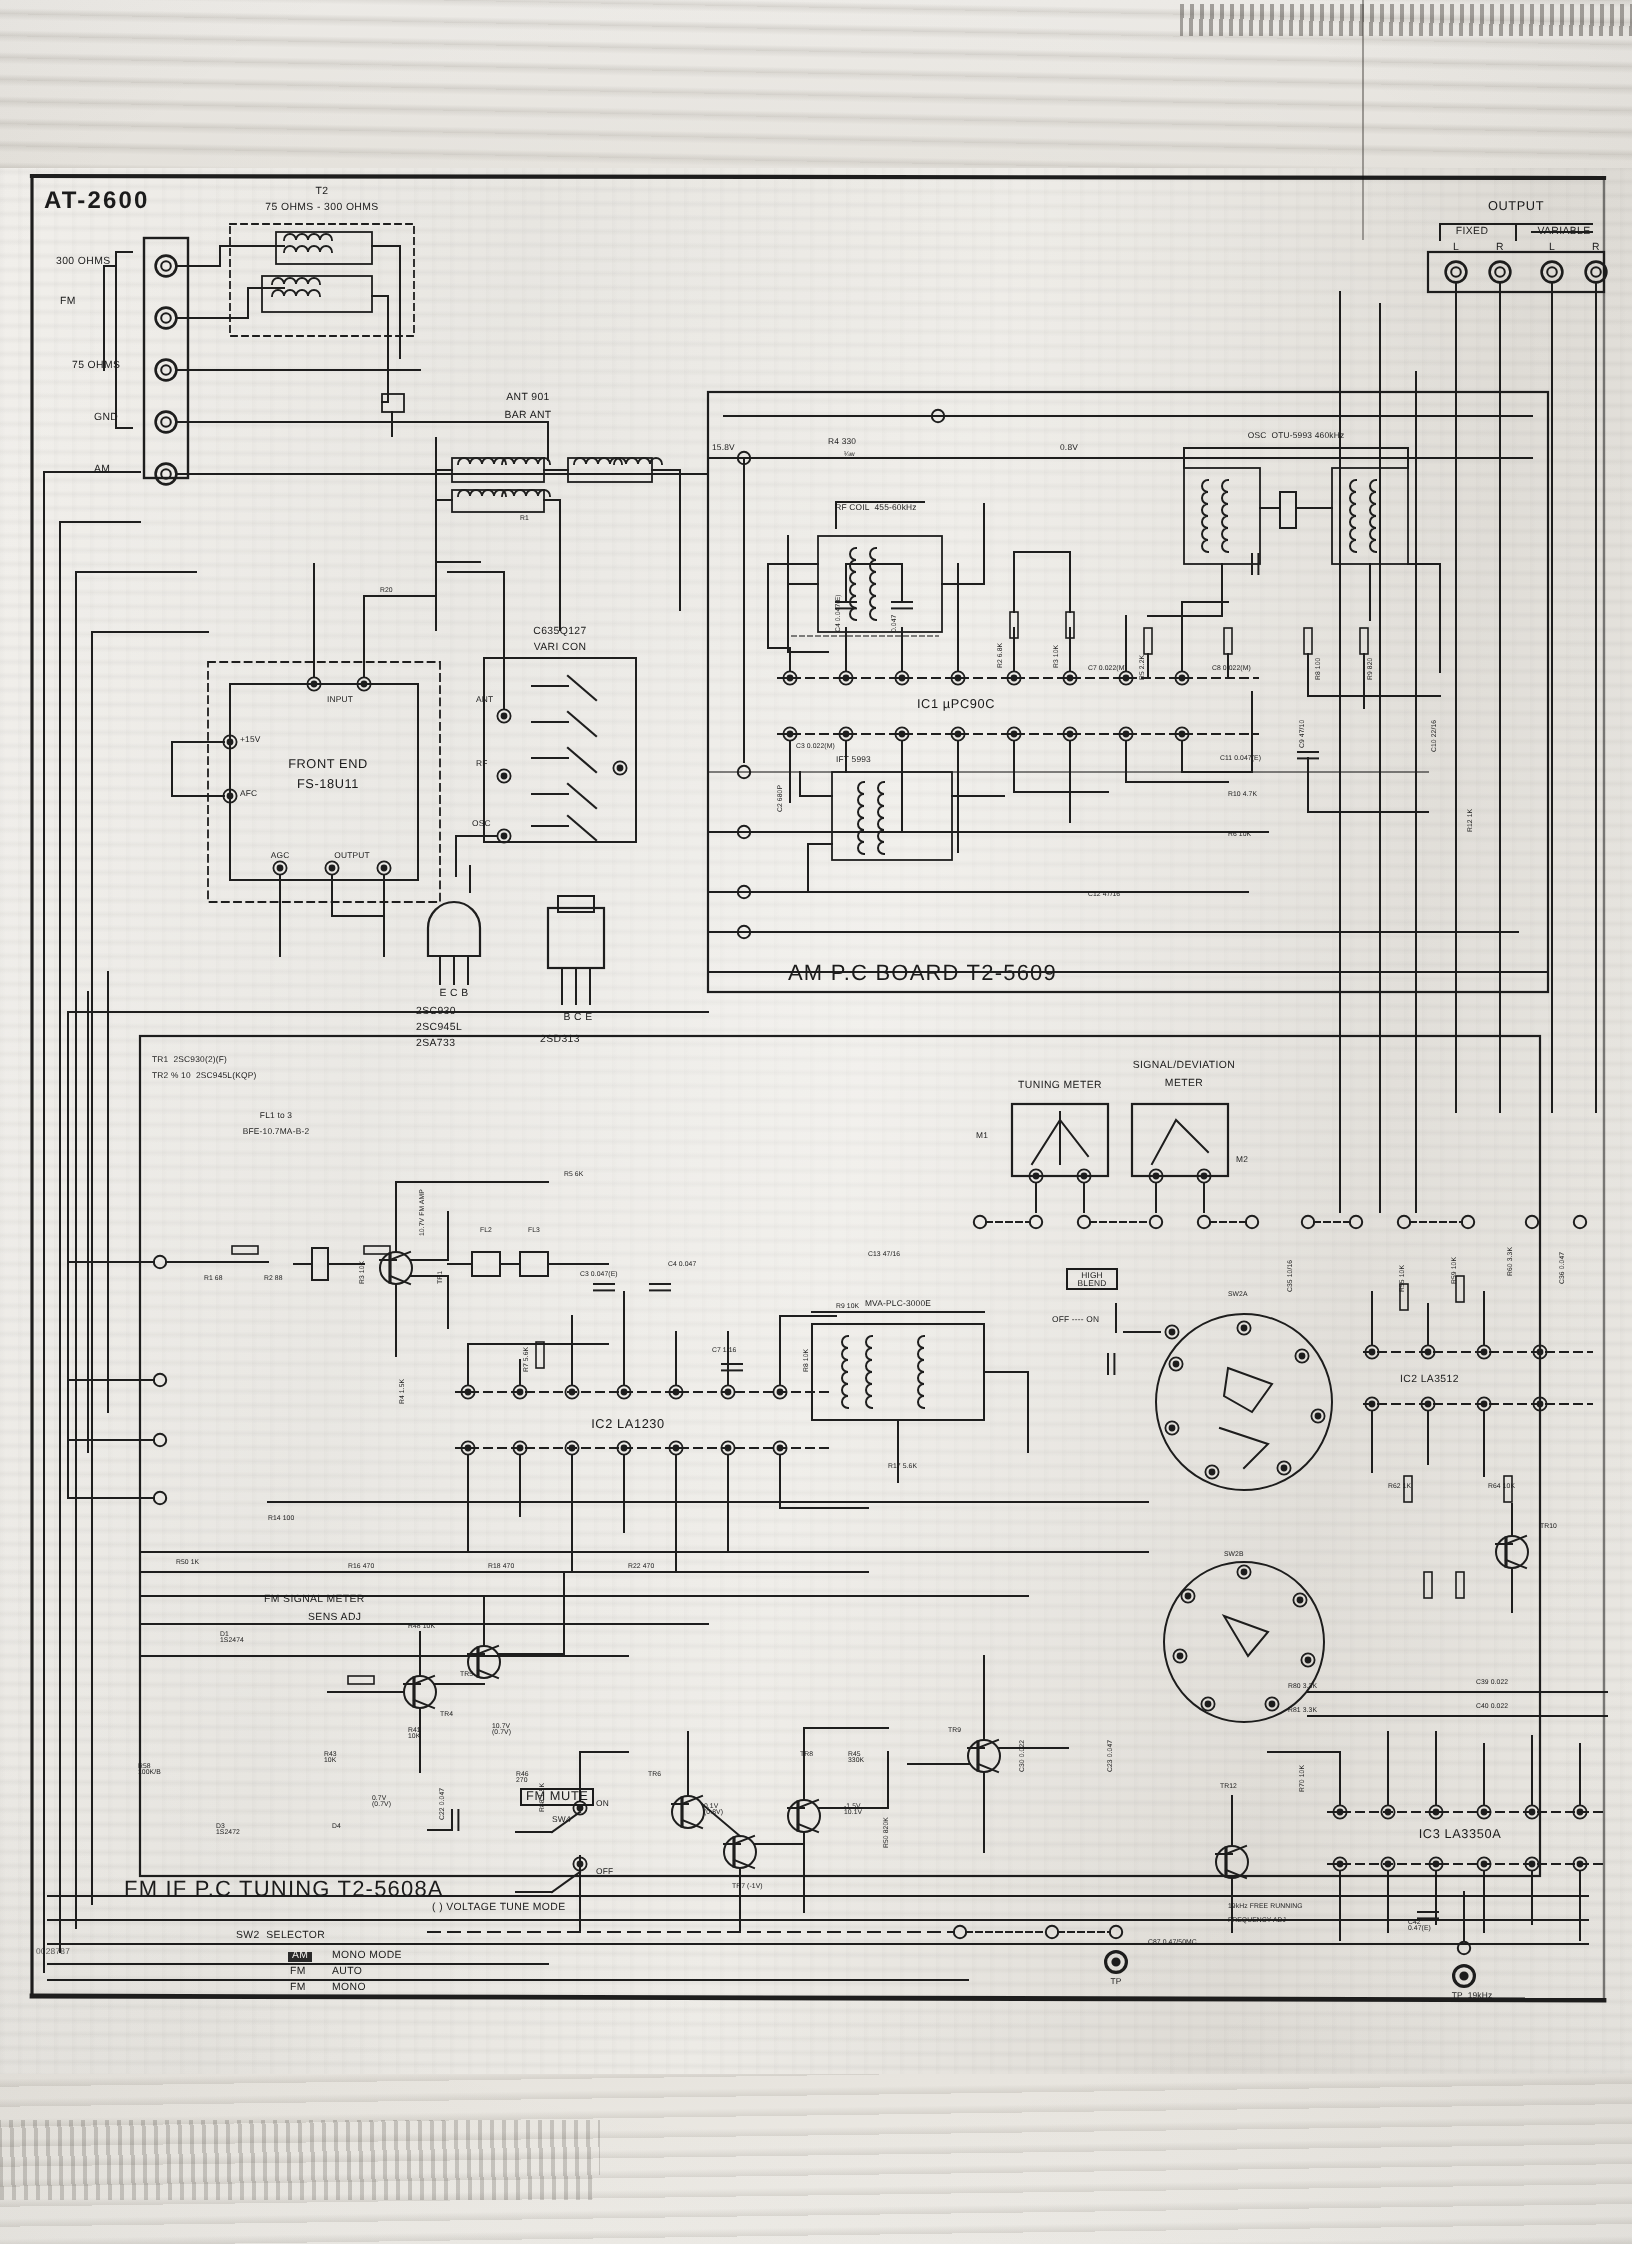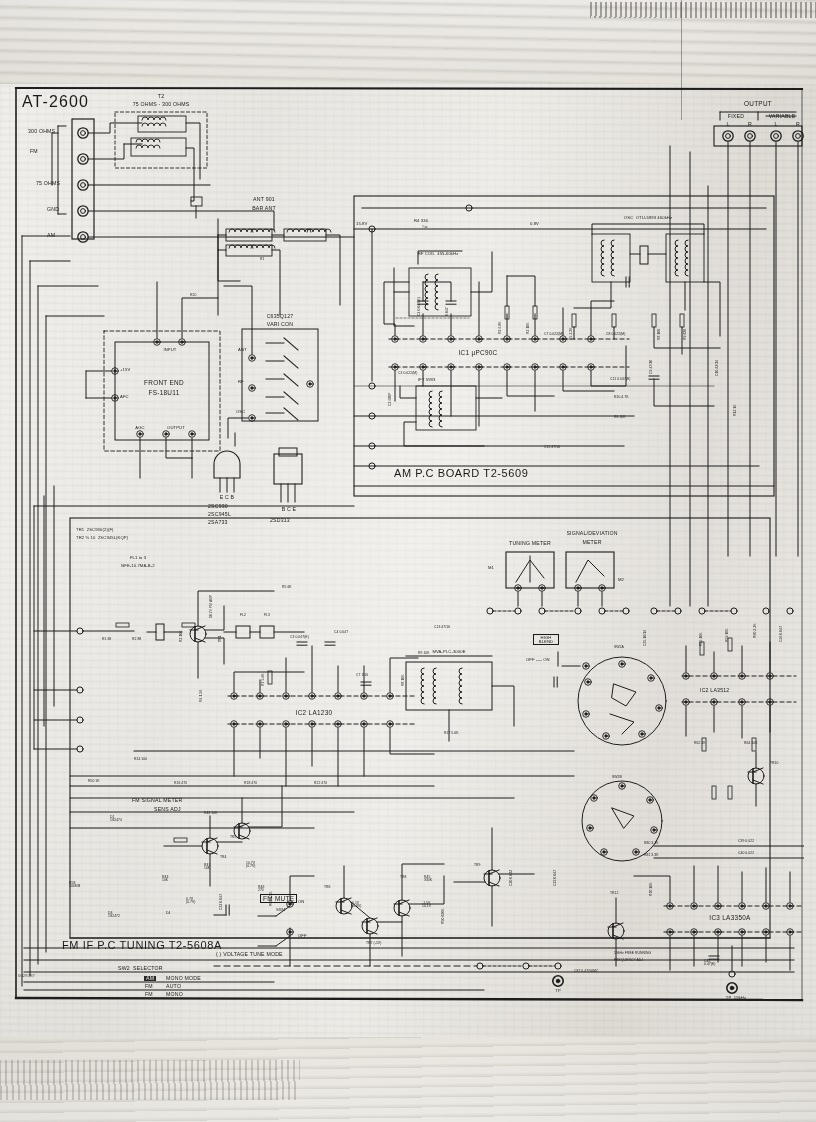--- a/index.html
+++ b/index.html
@@ -40,21 +40,21 @@
   #sheet svg{display:block;}
 
   
   .lbl{position:absolute;color:#1b1b1b;white-space:pre;
        font-family:"Liberation Sans",sans-serif;line-height:1;}
   .t3{font-size:3.4px;letter-spacing:.05px;}
   .t4{font-size:4.2px;letter-spacing:.1px;}
   .t5{font-size:5.2px;letter-spacing:.2px;}
   .t6{font-size:6.4px;letter-spacing:.3px;}
   .t11{font-size:11px;letter-spacing:.6px;}
-  .t13{font-size:16px;letter-spacing:1.1px;}
+  .t13{font-size:12px;letter-spacing:1.1px;font-weight:bold;}
   .ctr{text-align:center;transform:translateX(-50%);}
   .rot{transform-origin:left top;transform:rotate(-90deg);}
   .bx{border:0.8px solid #1b1b1b;padding:0.5px 2px;}
   .inv{background:#2a2a2a;color:#eceae6;padding:0px 2px;}
 
   
   #inklayer{position:absolute;inset:0;filter:blur(0.28px) contrast(1.12);
             opacity:.93;}
   .fade{opacity:.55;}
 </style>
@@ -796,21 +796,21 @@
     <div class="lbl t5 ctr" style="left:736px;top:36px;">R</div>
     <div class="lbl t5 ctr" style="left:762px;top:36px;">L</div>
     <div class="lbl t5 ctr" style="left:784px;top:36px;">R</div>
 
     <div class="lbl t4 ctr" style="left:424px;top:166px;">RF COIL  455-60kHz</div>
     <div class="lbl t4 ctr" style="left:634px;top:130px;">OSC  OTU-5993 460kHz</div>
     <div class="lbl t4" style="left:404px;top:292px;">IFT 5993</div>
 
     <div class="lbl t6 ctr" style="left:464px;top:264px;"><span>IC1</span> <span>µPC90C</span></div>
 
-    <div class="lbl t11" style="left:380px;top:382px;">AM P.C BOARD T2-5609</div>
+    <div class="lbl t11" style="left:380px;top:396px;">AM P.C BOARD T2-5609</div>
 
     <div class="lbl t5 ctr" style="left:213px;top:409px;">E C B</div>
     <div class="lbl t5" style="left:194px;top:418px;">2SC930</div>
     <div class="lbl t5" style="left:194px;top:426px;">2SC945L</div>
     <div class="lbl t5" style="left:194px;top:434px;">2SA733</div>
     <div class="lbl t5 ctr" style="left:275px;top:421px;">B C E</div>
     <div class="lbl t5" style="left:256px;top:432px;">2SD313</div>
 
     <div class="lbl t5 ctr" style="left:516px;top:455px;">TUNING METER</div>
     <div class="lbl t4" style="left:474px;top:480px;">M1</div>

